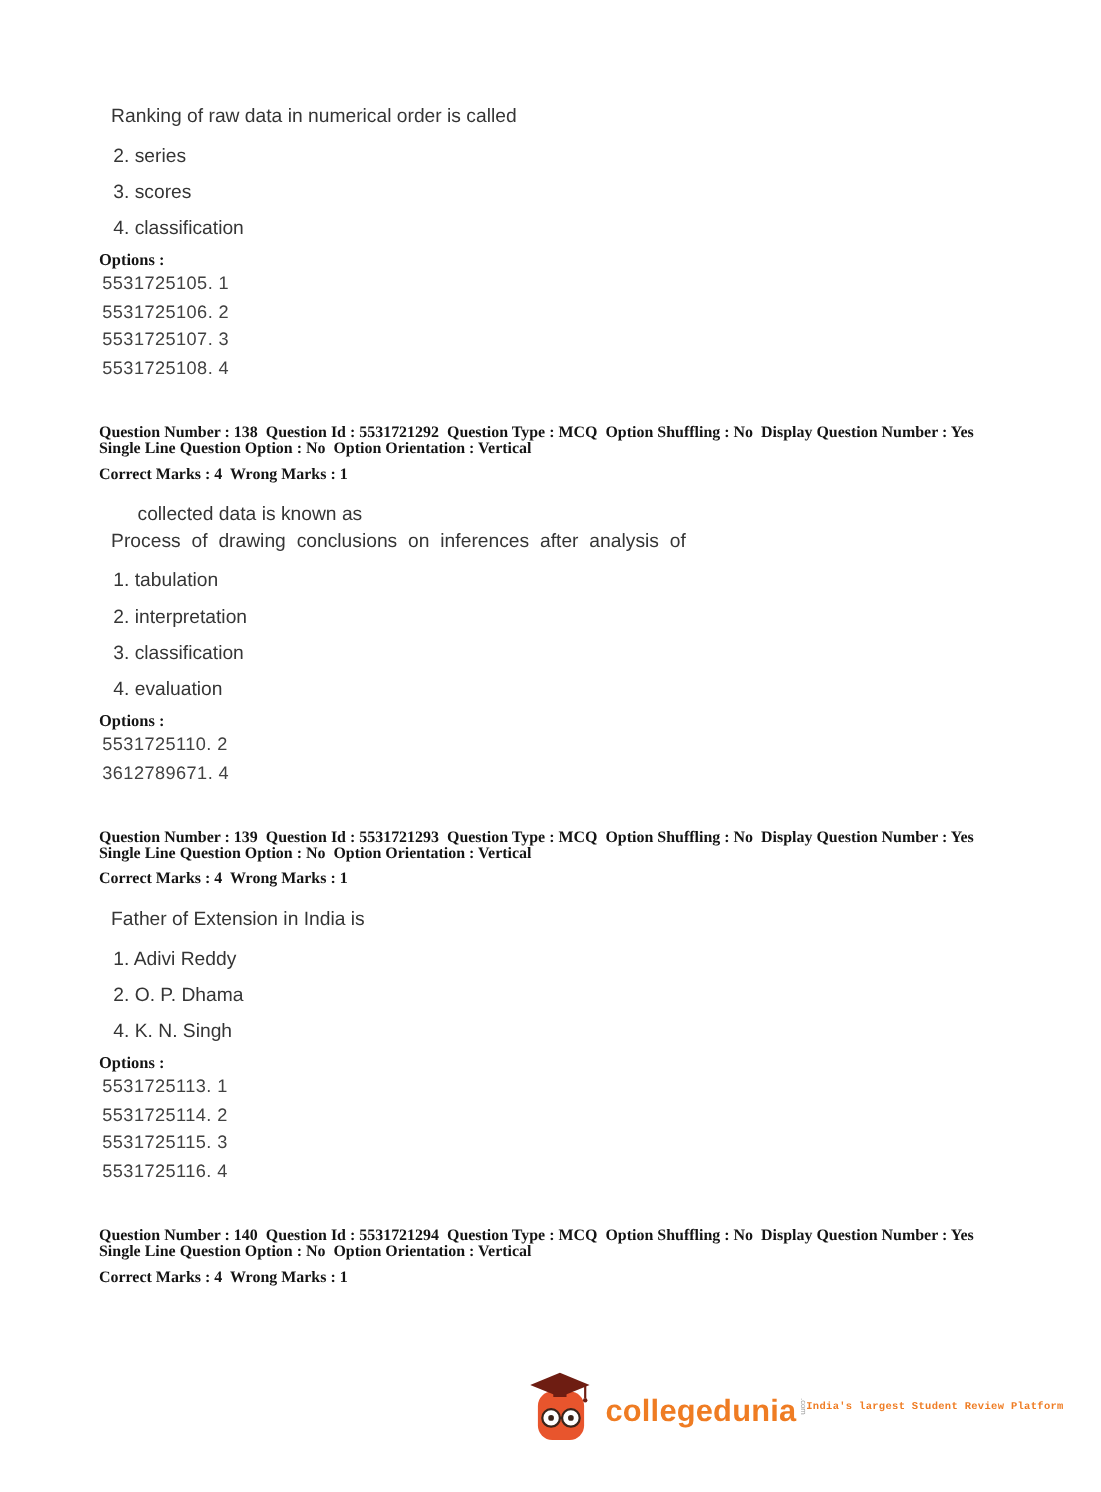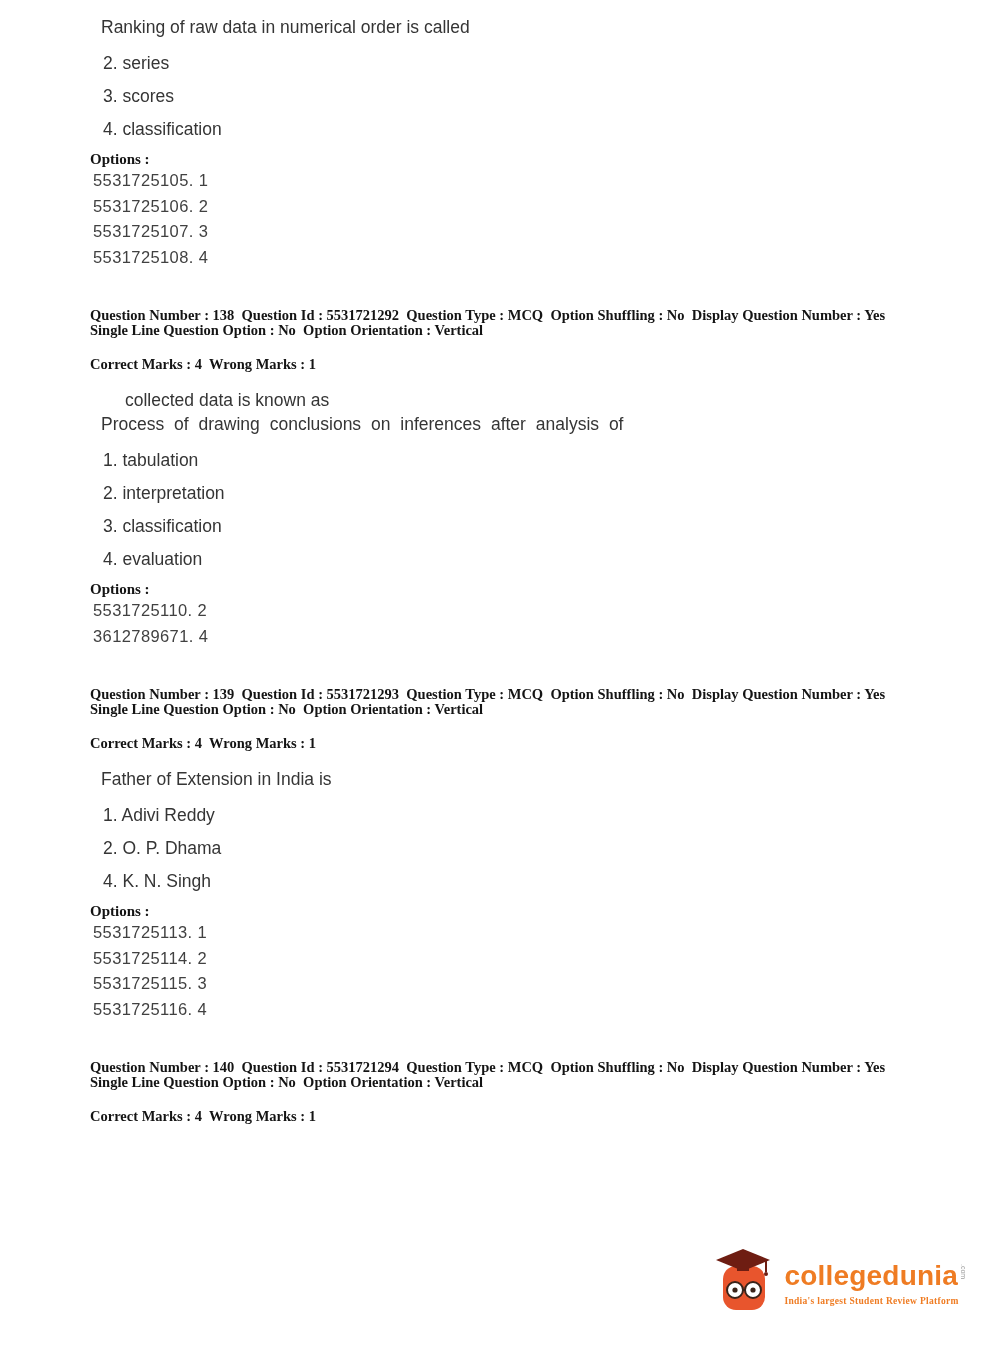--- a/index.html
+++ b/index.html
@@ -4,40 +4,41 @@
 <style>
   html, body { margin: 0; padding: 0; background: #ffffff; }
   .page {
     position: relative;
     width: 1001px;
     height: 1356px;
     background: #ffffff;
     overflow: hidden;
     font-family: "Liberation Sans", "DejaVu Sans", sans-serif;
     box-sizing: border-box;
+    padding-top: 78px;
   }
   .qblock { margin-bottom: 38px; }
 
   .meta-line {
     font-family: "Liberation Serif", "DejaVu Serif", serif;
     font-weight: bold;
     font-size: 14.5px;
     line-height: 15px;
     color: #141414;
     margin-left: 90px;
     margin-right: 60px;
     white-space: pre-wrap;
   }
   .marks-line {
     font-family: "Liberation Serif", "DejaVu Serif", serif;
     font-weight: bold;
     font-size: 14.5px;
     color: #141414;
     margin-left: 90px;
-    margin-top: 18px;
+    margin-top: 7px;
     white-space: pre-wrap;
   }
   .qtext {
     margin-left: 101px;
     margin-top: 15px;
     font-size: 17.5px;
     line-height: 24px;
     color: #353535;
   }
   .qtext .tline.spread { word-spacing: 5px; }
@@ -71,39 +72,39 @@
 
   
   .brand {
     position: absolute;
     right: 34px;
     bottom: 38px;
     display: flex;
     align-items: center;
     gap: 12px;
   }
-  .brand-textcol { display: flex; flex-direction: column; }
+  .brand-textcol { display: flex; flex-direction: row; }
   .brand-row { display: flex; align-items: flex-start; }
   .brand-word {
     font-family: "Liberation Sans", sans-serif;
     font-weight: bold;
     font-size: 28px;
     line-height: 30px;
     color: #ef7c23;
     letter-spacing: 0.2px;
   }
   .brand-com {
     font-size: 7px;
     color: #9a9a9a;
     writing-mode: vertical-rl;
     margin-left: 2px;
     margin-top: 3px;
   }
   .brand-tagline {
-    font-family: Liberation Serif, serif;
+    font-family: Liberation Mono, monospace;
     font-size: 9.5px;
     font-weight: bold;
     color: #ef7c23;
     letter-spacing: 0.3px;
     margin-top: 5px;
   }
 </style>
 </head>
 <body>
 

